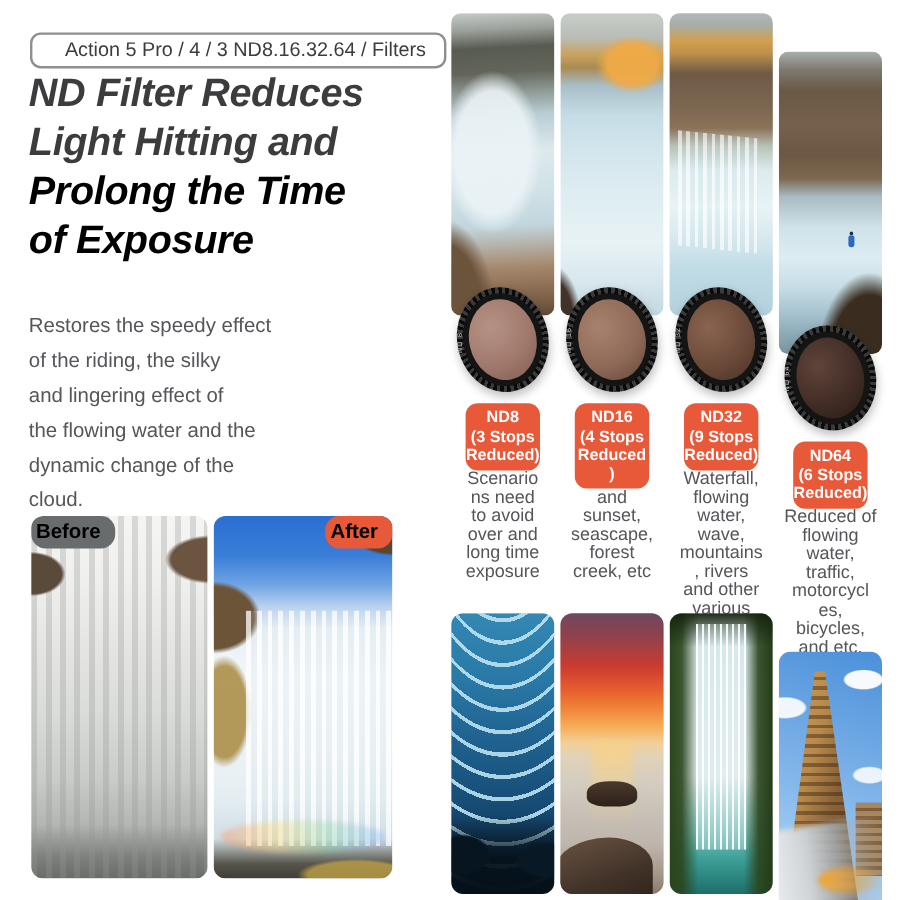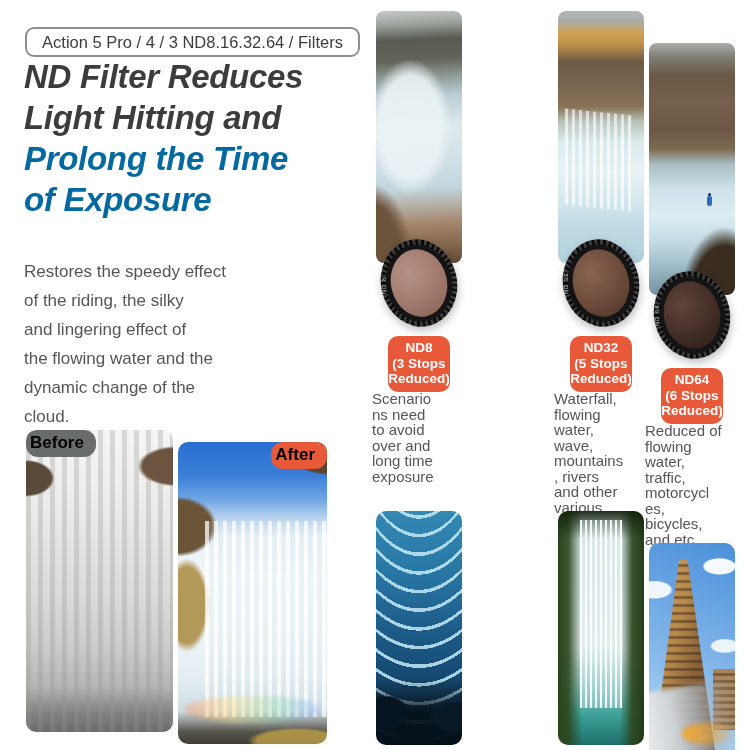--- a/index.html
+++ b/index.html
@@ -2,41 +2,41 @@
 <html><head>
 <meta charset="utf-8">
 <style>
   html,body{margin:0;padding:0;}
   body{font-family:"Liberation Sans",sans-serif;background:#ffffff;}
   .page{position:relative;width:750px;height:750px;background:#ffffff;overflow:hidden;}
 
   
   .tag{position:absolute;left:25px;top:27px;width:331px;height:26px;
        border:2px solid #8f8f8f;border-radius:9px;display:flex;align-items:center;justify-content:center;
-       font-size:16.5px;color:#3c3c3e;}
+       font-size:16.5px;color:#3c3c3e;padding-left:12px;}
   .headline{position:absolute;left:24px;top:56px;font-size:33px;font-weight:800;line-height:41px;
        color:#3c3c3e;white-space:pre-line;letter-spacing:-.3px;font-style:italic;}
-  .headline .accent{display:block;color:#0369a1;white-space:pre-line;}
+  .headline .accent{display:block;color:#000000;white-space:pre-line;}
   .intro{position:absolute;left:24px;top:240px;font-size:17px;line-height:29px;color:#55555a;white-space:pre-line;}
 
   .compare{position:absolute;left:26px;top:430px;display:flex;gap:5px;}
   .photo{position:relative;border-radius:10px;overflow:hidden;}
   .before-photo{width:147px;height:302px;
     background:
       radial-gradient(46px 30px at 0% 16%, #5a4a3a 0 55%, rgba(90,74,58,0) 62%),
       radial-gradient(64px 34px at 102% 12%, #6b5440 0 52%, rgba(107,84,64,0) 60%),
       repeating-linear-gradient(90deg, rgba(148,150,148,.30) 0 5px, rgba(255,255,255,0) 5px 12px),
       linear-gradient(180deg,#f5f5f3 0%,#efefed 18%,#e6e7e5 34%,#dadcda 54%,#caccca 72%,#b4b6b4 85%,#7d807d 94%,#696c69 100%);}
   .after-photo{width:149px;height:302px;
     background:
       radial-gradient(60px 26px at 102% 6%, #5a462f 0 50%, rgba(90,70,47,0) 58%),
       radial-gradient(70px 54px at 0% 28%, #6b5438 0 48%, rgba(107,84,56,0) 56%),
       radial-gradient(44px 90px at 6% 54%, rgba(168,136,62,.85) 0 42%, rgba(168,136,62,0) 52%),
       radial-gradient(90px 24px at 80% 99%, rgba(190,160,70,.8) 0 45%, rgba(190,160,70,0) 55%),
-      linear-gradient(180deg,#2a6fd0 0%,#3a7ed8 11%,#6fa4e4 19%,#b8d2ee 25%,#e8f0f5 31%,#f2f7f9 45%,#eef4f7 62%,#e4eef2 78%,#cfdde4 89%,#57554b 96%,#3f3e36 100%); margin-top: 12px;}
+      linear-gradient(180deg,#2a6fd0 0%,#3a7ed8 11%,#6fa4e4 19%,#b8d2ee 25%,#e8f0f5 31%,#f2f7f9 45%,#eef4f7 62%,#e4eef2 78%,#cfdde4 89%,#57554b 96%,#3f3e36 100%);}
   .after-photo .silk{position:absolute;left:18%;right:0;top:26%;bottom:9%;
       background:repeating-linear-gradient(90deg, rgba(255,255,255,.75) 0 4px, rgba(210,224,232,.18) 4px 9px);}
   .after-photo .rainbow{position:absolute;left:4%;right:4%;bottom:7%;height:9%;border-radius:50%;filter:blur(2px);
       background:linear-gradient(90deg, rgba(255,140,90,.38), rgba(255,220,130,.42), rgba(140,220,170,.35), rgba(130,170,255,.35));}
   .badge{position:absolute;top:0;color:#000000;font-weight:bold;font-size:17px;
       padding:3px 12px 4px 4px;z-index:3;}
   .before-badge{left:0;background:#696c6d;border-radius:10px 12px 12px 12px;}
   .after-badge{right:0;background:#E8593A;border-radius:12px 10px 12px 12px;}
 
   
@@ -76,21 +76,21 @@
   .f2 .glass{background:radial-gradient(circle at 36% 32%,#a8826f 0%,#8f6a58 55%,#66483a 100%);}
   .f3 .glass{background:radial-gradient(circle at 36% 32%,#8a6450 0%,#6b4a3a 55%,#4a3226 100%);}
   .f4 .glass{background:radial-gradient(circle at 36% 32%,#5f443a 0%,#422d26 55%,#271b15 100%);}
   .rim-label{position:absolute;left:1px;top:50%;transform:rotate(-77deg);transform-origin:left center;
       font-size:6px;color:#c4c4c4;letter-spacing:1px;white-space:nowrap;}
 
   
   .nd-badge{position:absolute;left:50%;top:336px;width:62px;margin-left:-31px;z-index:3;
       background:#E8593A;border-radius:10px;color:#fff;font-weight:bold;font-size:13.5px;line-height:15.5px;
       text-align:center;padding:4px 0 5px 0;white-space:pre-line;}
-  .usage{position:absolute;left:-4px;top:391px;width:94px;text-align:left;
+  .usage{position:absolute;left:-4px;top:391px;width:94px;text-align:center;
       font-size:15px;line-height:15.5px;color:#55555a;white-space:pre-line;}
 
   
   .art-bot-1{background:
       radial-gradient(34px 26px at 12% 86%, #071520 0 58%, rgba(7,21,32,0) 66%),
       radial-gradient(40px 24px at 92% 88%, #081824 0 55%, rgba(8,24,36,0) 64%),
       linear-gradient(180deg, rgba(0,0,0,0) 72%, rgba(5,16,24,.92) 87%, #04101a 100%),
       repeating-radial-gradient(140% 120% at 50% -70%, rgba(195,233,245,.85) 0 1.5px, rgba(195,233,245,0) 1.5px 8px),
       linear-gradient(180deg,#3488b2 0%,#2a7aa8 22%,#1f618e 46%,#174e78 66%,#123c5e 82%,#0c2a44 100%);}
   .art-bot-2{background:
@@ -166,32 +166,54 @@
 Reduced)</div>
     <div class="usage">Scenario
 ns need
 to avoid
 over and
 long time
 exposure</div>
     <div class="bottom-img art-bot-1"></div>
   </div>
 
+  <div class="col c2">
+    <div class="top-img art-top-2"></div>
+    <div class="filter f2">
+      <div class="bezel"></div>
+      <div class="glass"></div>
+      <span class="rim-label">ND 16</span>
+    </div>
+    <div class="nd-badge">ND16
+(4 Stops
+Reduced )</div>
+    <div class="usage">Sunrise
+and
+sunset,
+seascape,
+forest
+creek, etc</div>
+    <div class="bottom-img art-bot-2">
+      <div class="glow"></div>
+      <div class="rock-small"></div>
+      <div class="rock-big"></div>
+    </div>
+  </div>
 
   <div class="col c3">
     <div class="top-img art-top-3">
       <div class="falls"></div>
     </div>
     <div class="filter f3">
       <div class="bezel"></div>
       <div class="glass"></div>
       <span class="rim-label">ND 32</span>
     </div>
     <div class="nd-badge">ND32
-(5 Stops
+(9 Stops
 Reduced)</div>
     <div class="usage">Waterfall,
 flowing
 water,
 wave,
 mountains
 , rivers
 and other
 various</div>
     <div class="bottom-img art-bot-3">

